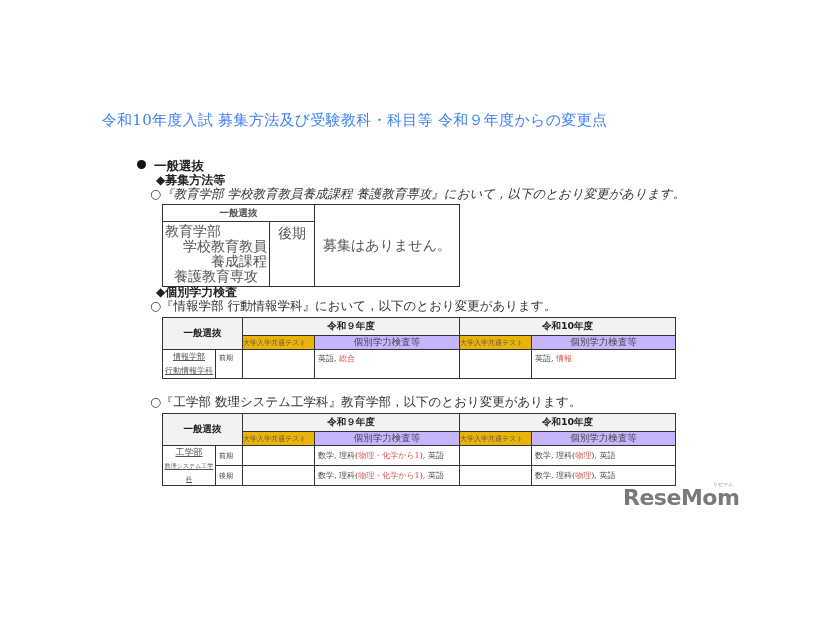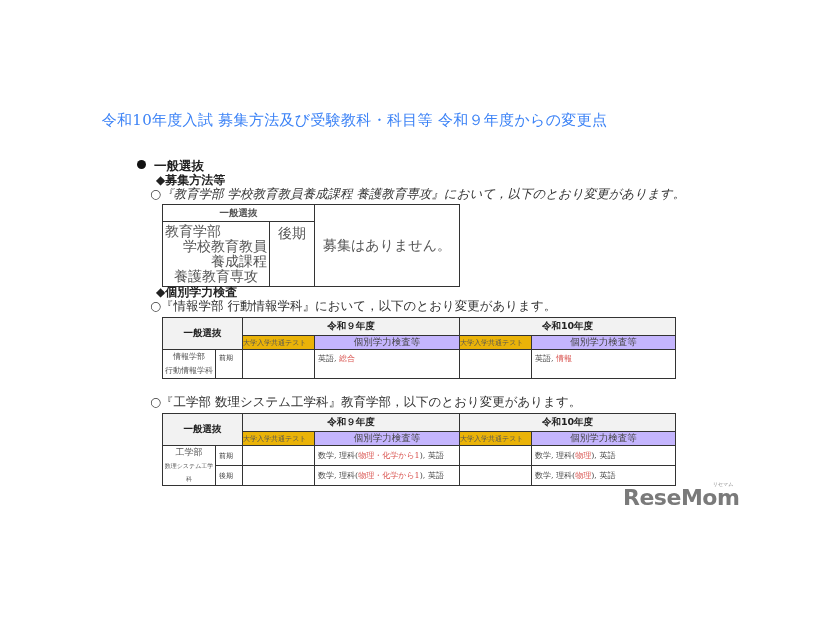--- a/index.html
+++ b/index.html
@@ -13,21 +13,21 @@
   .h2 { left:156px; top:172px; font-size:12px; }
   .para { font-size:12.5px; color:#333; }
   table { position:absolute; border-collapse:collapse; table-layout:fixed; }
   td { border:1px solid #333; padding:0; vertical-align:middle; }
   .t1 td { font-size:14px; color:#555; }
   .hdr { background:#f2f2f2; font-family:"DejaVu Sans", sans-serif; font-weight:bold; color:#222; text-align:center; }
   .sub { background:#eab308; font-size:7px; color:#555; text-align:left; }
   .subbig { background:#c4b5fd; font-size:9.5px; color:#444; text-align:center; }
   .cell { font-size:8px; color:#444; padding-left:3px; }
   .red { color:#d9534f; }
-  .small { font-size:8px; color:#555; text-align:center; line-height:14px; }
+  .small { font-size:8px; color:#555; text-align:center; line-height:14px;text-decoration:underline; }
   .tiny { font-size:6px; color:#555; }
   .logo { left:623px; top:485px; font-family:"DejaVu Sans", sans-serif; font-weight:bold; font-size:22px; color:#7a7a7a; letter-spacing:-0.5px; }
   .logo .kana { position:absolute; font-size:5px; top:-4px; right:6px; font-weight:normal; color:#888; letter-spacing:0; }
 </style>
 </head>
 <body>
 
 <div class="abs title">令和10年度入試 募集方法及び受験教科・科目等 令和９年度からの変更点</div>
 
 <div class="abs h1 gothic"><span class="dot"></span><span>一般選抜</span></div>

